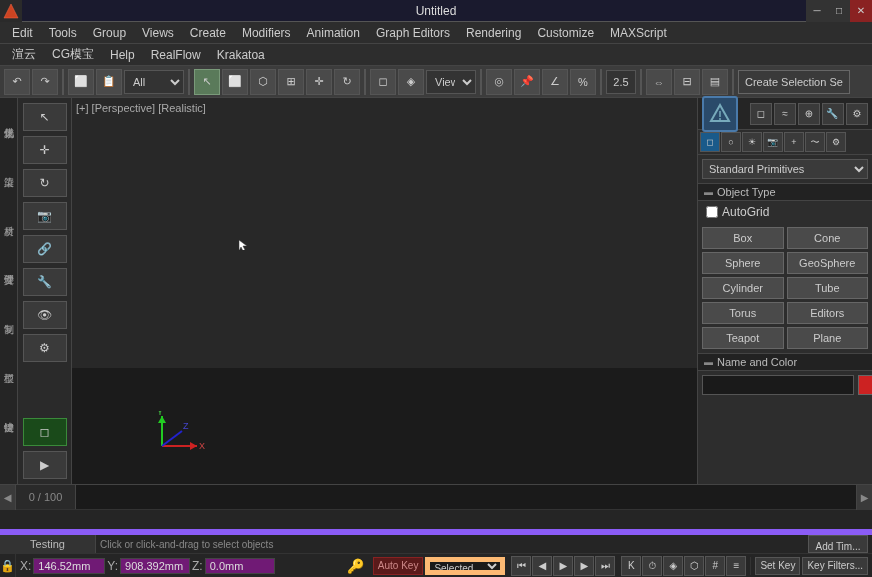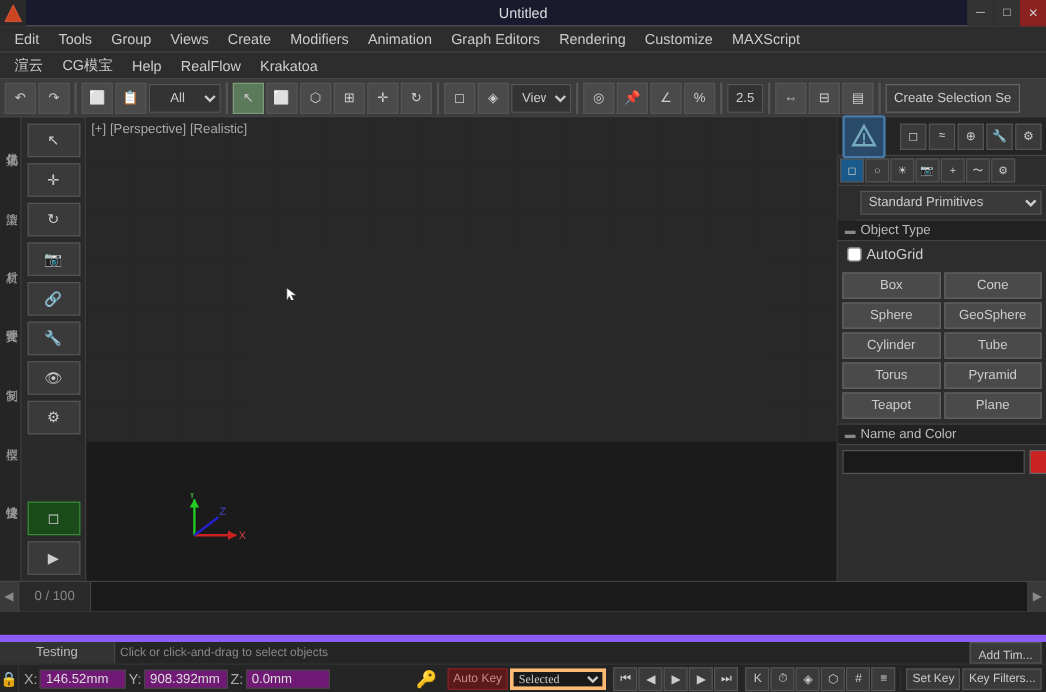--- a/index.html
+++ b/index.html
@@ -35,21 +35,21 @@
     #viewport { width: 100%; height: 100%; background: #282828; position: relative; overflow: hidden; }
     #viewport-label { position: absolute; top: 4px; left: 4px; color: #aaa; font-size: 11px; cursor: pointer; }
     #viewport-grid { position: absolute; bottom: 0; left: 0; right: 0; top: 0; opacity: 0.15; }
     #axis-gizmo { position: absolute; bottom: 20px; left: 80px; }
 
     
     #right-panel { width: 175px; background: #2d2d2d; border-left: 1px solid #444; display: flex; flex-direction: column; flex-shrink: 0; }
     #rp-top { height: 32px; background: #252525; display: flex; align-items: center; justify-content: space-between; padding: 0 4px; border-bottom: 1px solid #444; }
     #rp-icon-row { display: flex; align-items: center; gap: 2px; }
     .rp-icon { width: 22px; height: 22px; background: #3a3a3a; border: 1px solid #555; color: #ccc; cursor: pointer; display: flex; align-items: center; justify-content: center; font-size: 10px; }
-    #rp-dropdown-row { padding: 4px; border-bottom: 1px solid #444; margin-left: 15px; }
+    #rp-dropdown-row { padding: 4px; border-bottom: 1px solid #444; }
     #rp-dropdown-row select { width: 100%; background: #3a3a3a; border: 1px solid #555; color: #ccc; font-size: 11px; padding: 2px; }
 
     
     #obj-type-section { border-bottom: 1px solid #444; }
     .section-header { background: #222; padding: 2px 6px; font-size: 11px; color: #bbb; display: flex; align-items: center; gap: 4px; cursor: pointer; border-bottom: 1px solid #444; }
     .section-collapse { color: #888; font-size: 9px; }
     .autogrid-row { display: flex; align-items: center; padding: 4px 8px; gap: 4px; }
     .autogrid-row input[type=checkbox] { width: 12px; height: 12px; }
     .obj-grid { display: grid; grid-template-columns: 1fr 1fr; gap: 3px; padding: 4px; }
     .obj-btn { background: #4a4a4a; border: 1px solid #666; color: #ccc; font-size: 11px; padding: 4px 2px; cursor: pointer; text-align: center; }
@@ -140,21 +140,21 @@
 </div>
 
 <div id="toolbar">
 
   <button class="tb-btn" title="Undo">↶</button>
   <button class="tb-btn" title="Redo">↷</button>
   <div class="tb-separator"></div>
   <button class="tb-btn">⬜</button>
   <button class="tb-btn">📋</button>
 
-  <select class="tb-dropdown" style="width:60px;text-align:center;">
+  <select class="tb-dropdown" style="width:60px;">
     <option>All</option>
   </select>
   <div class="tb-separator"></div>
   <button class="tb-btn active">↖</button>
   <button class="tb-btn">⬜</button>
   <button class="tb-btn">⬡</button>
   <button class="tb-btn">⊞</button>
   <button class="tb-btn">✛</button>
   <button class="tb-btn">↻</button>
   <div class="tb-separator"></div>
@@ -294,21 +294,21 @@
           <span>AutoGrid</span>
         </div>
         <div class="obj-grid">
           <button class="obj-btn">Box</button>
           <button class="obj-btn">Cone</button>
           <button class="obj-btn">Sphere</button>
           <button class="obj-btn">GeoSphere</button>
           <button class="obj-btn">Cylinder</button>
           <button class="obj-btn">Tube</button>
           <button class="obj-btn">Torus</button>
-          <button class="obj-btn">Pyramid</button>
+          <button class="obj-btn">Editors</button>
           <button class="obj-btn">Teapot</button>
           <button class="obj-btn">Plane</button>
         </div>
       </div>
 
       <div id="name-color-section">
         <div class="section-header">
           <span class="section-collapse">▬</span>
           <span>Name and Color</span>
         </div>
@@ -368,21 +368,21 @@
       </div>
 
       <div style="display:flex; align-items:center; padding:0 4px;">
         <span style="font-size:14px; color:#aaa;">🔑</span>
       </div>
 
       <div style="display:flex; align-items:center; gap:2px; padding:0 4px;justify-content:space-between;">
         <button style="height:18px; background:#5a1a1a; border:1px solid #882222; color:#cc8888; font-size:10px; padding:0 4px; cursor:pointer;">
           <span>Auto Key</span>
         </button>
-        <select style="height:18px; background:#1a1a1a; border:3px solid #fdba74; color:#ccc; font-size:10px; min-width:80px;font-family:Liberation Serif, serif;">
+        <select style="height:18px; background:#1a1a1a; border:5px solid #fdba74; color:#ccc; font-size:10px; min-width:80px;">
           <option>Selected</option>
         </select>
       </div>
 
       <div style="display:flex; align-items:center; gap:1px; padding:0 2px;">
         <button class="playback-btn">⏮</button>
         <button class="playback-btn">◀</button>
         <button class="playback-btn">▶</button>
         <button class="playback-btn">▶</button>
         <button class="playback-btn">⏭</button>

